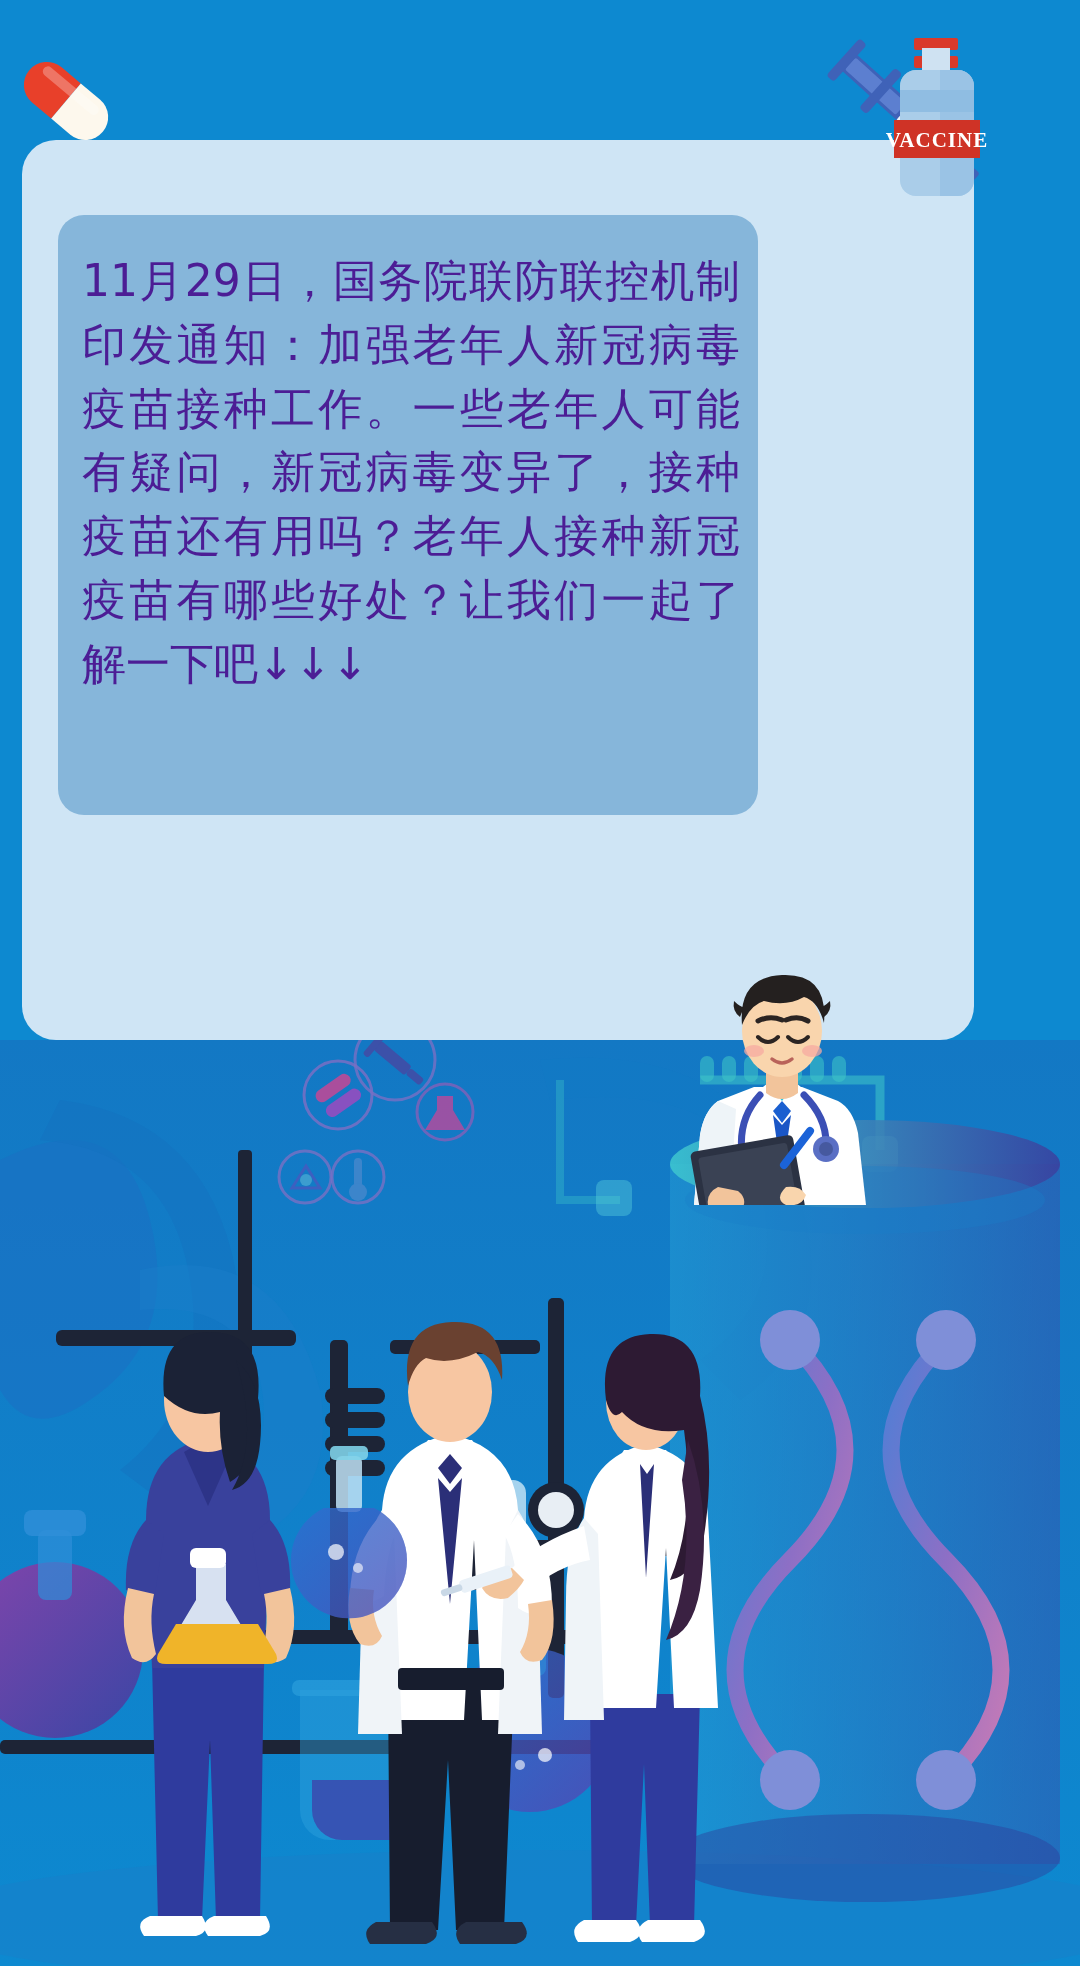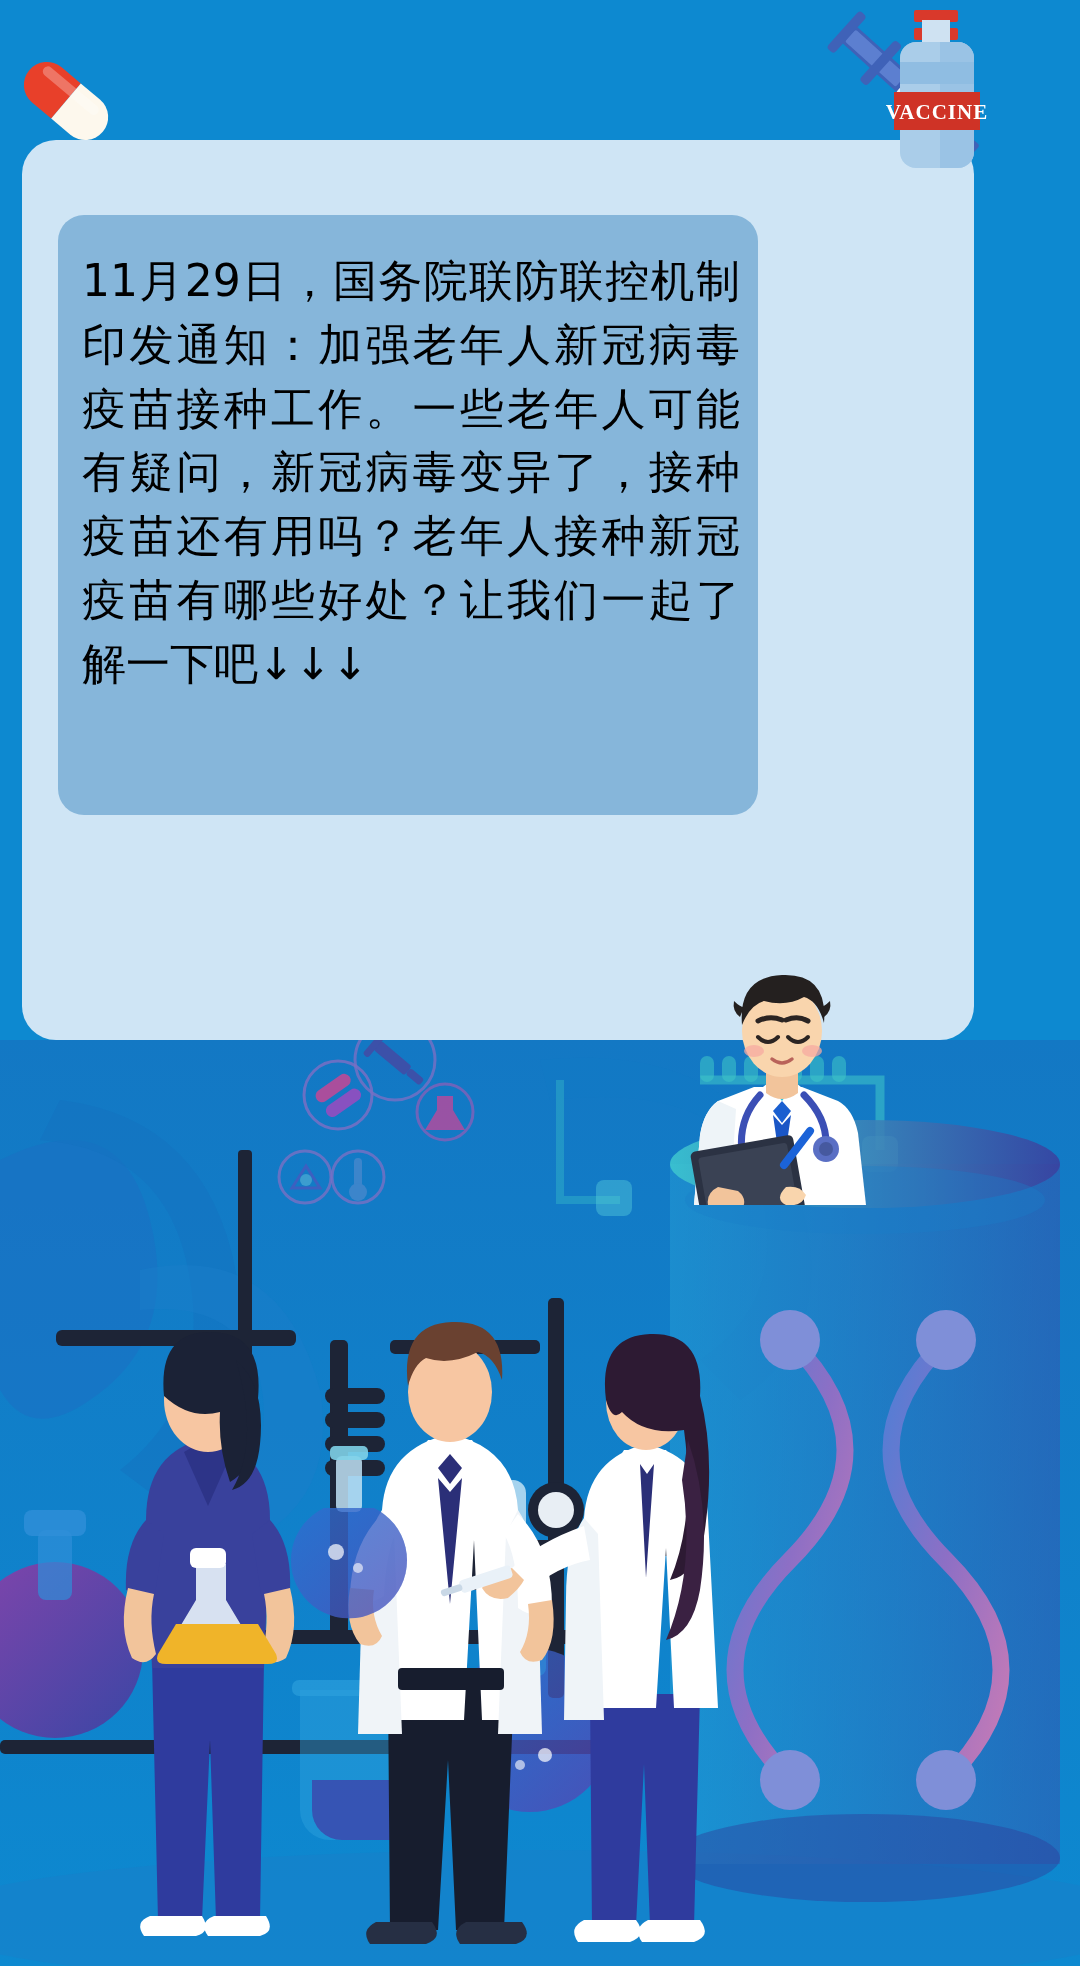--- a/index.html
+++ b/index.html
@@ -52,21 +52,21 @@
   .capsule .gloss {
     position: absolute; left: 10px; top: 7px;
     width: 70px; height: 10px;
     border-radius: 8px;
     background: rgba(255,255,255,0.28);
   }
 
   
   .vialwrap {
     position: absolute;
-    right: 18px; top: 0;
+    right: 18px; top: 28px;
     width: 240px; height: 190px;
     z-index: 6;
   }
 
   
   .card {
     position: absolute;
     left: 22px; top: 140px;
     width: 952px; height: 900px;
     background: #cfe5f5;
@@ -80,21 +80,21 @@
     left: 58px; top: 215px;
     width: 700px; height: 600px;
     background: #86b6da;
     border-radius: 26px;
     z-index: 5;
   }
   .panel-text {
     position: absolute;
     left: 24px; top: 34px;
     width: 658px;
-    color: #000000;
+    color: #4c1d95;
     font-size: 44px;
     line-height: 1.45;
     letter-spacing: 0px;
     font-family: "DejaVu Sans", "Liberation Sans", sans-serif;
     font-weight: 400;
     text-align: justify;
     text-justify: inter-character;
     white-space: pre-wrap;
   }
 

